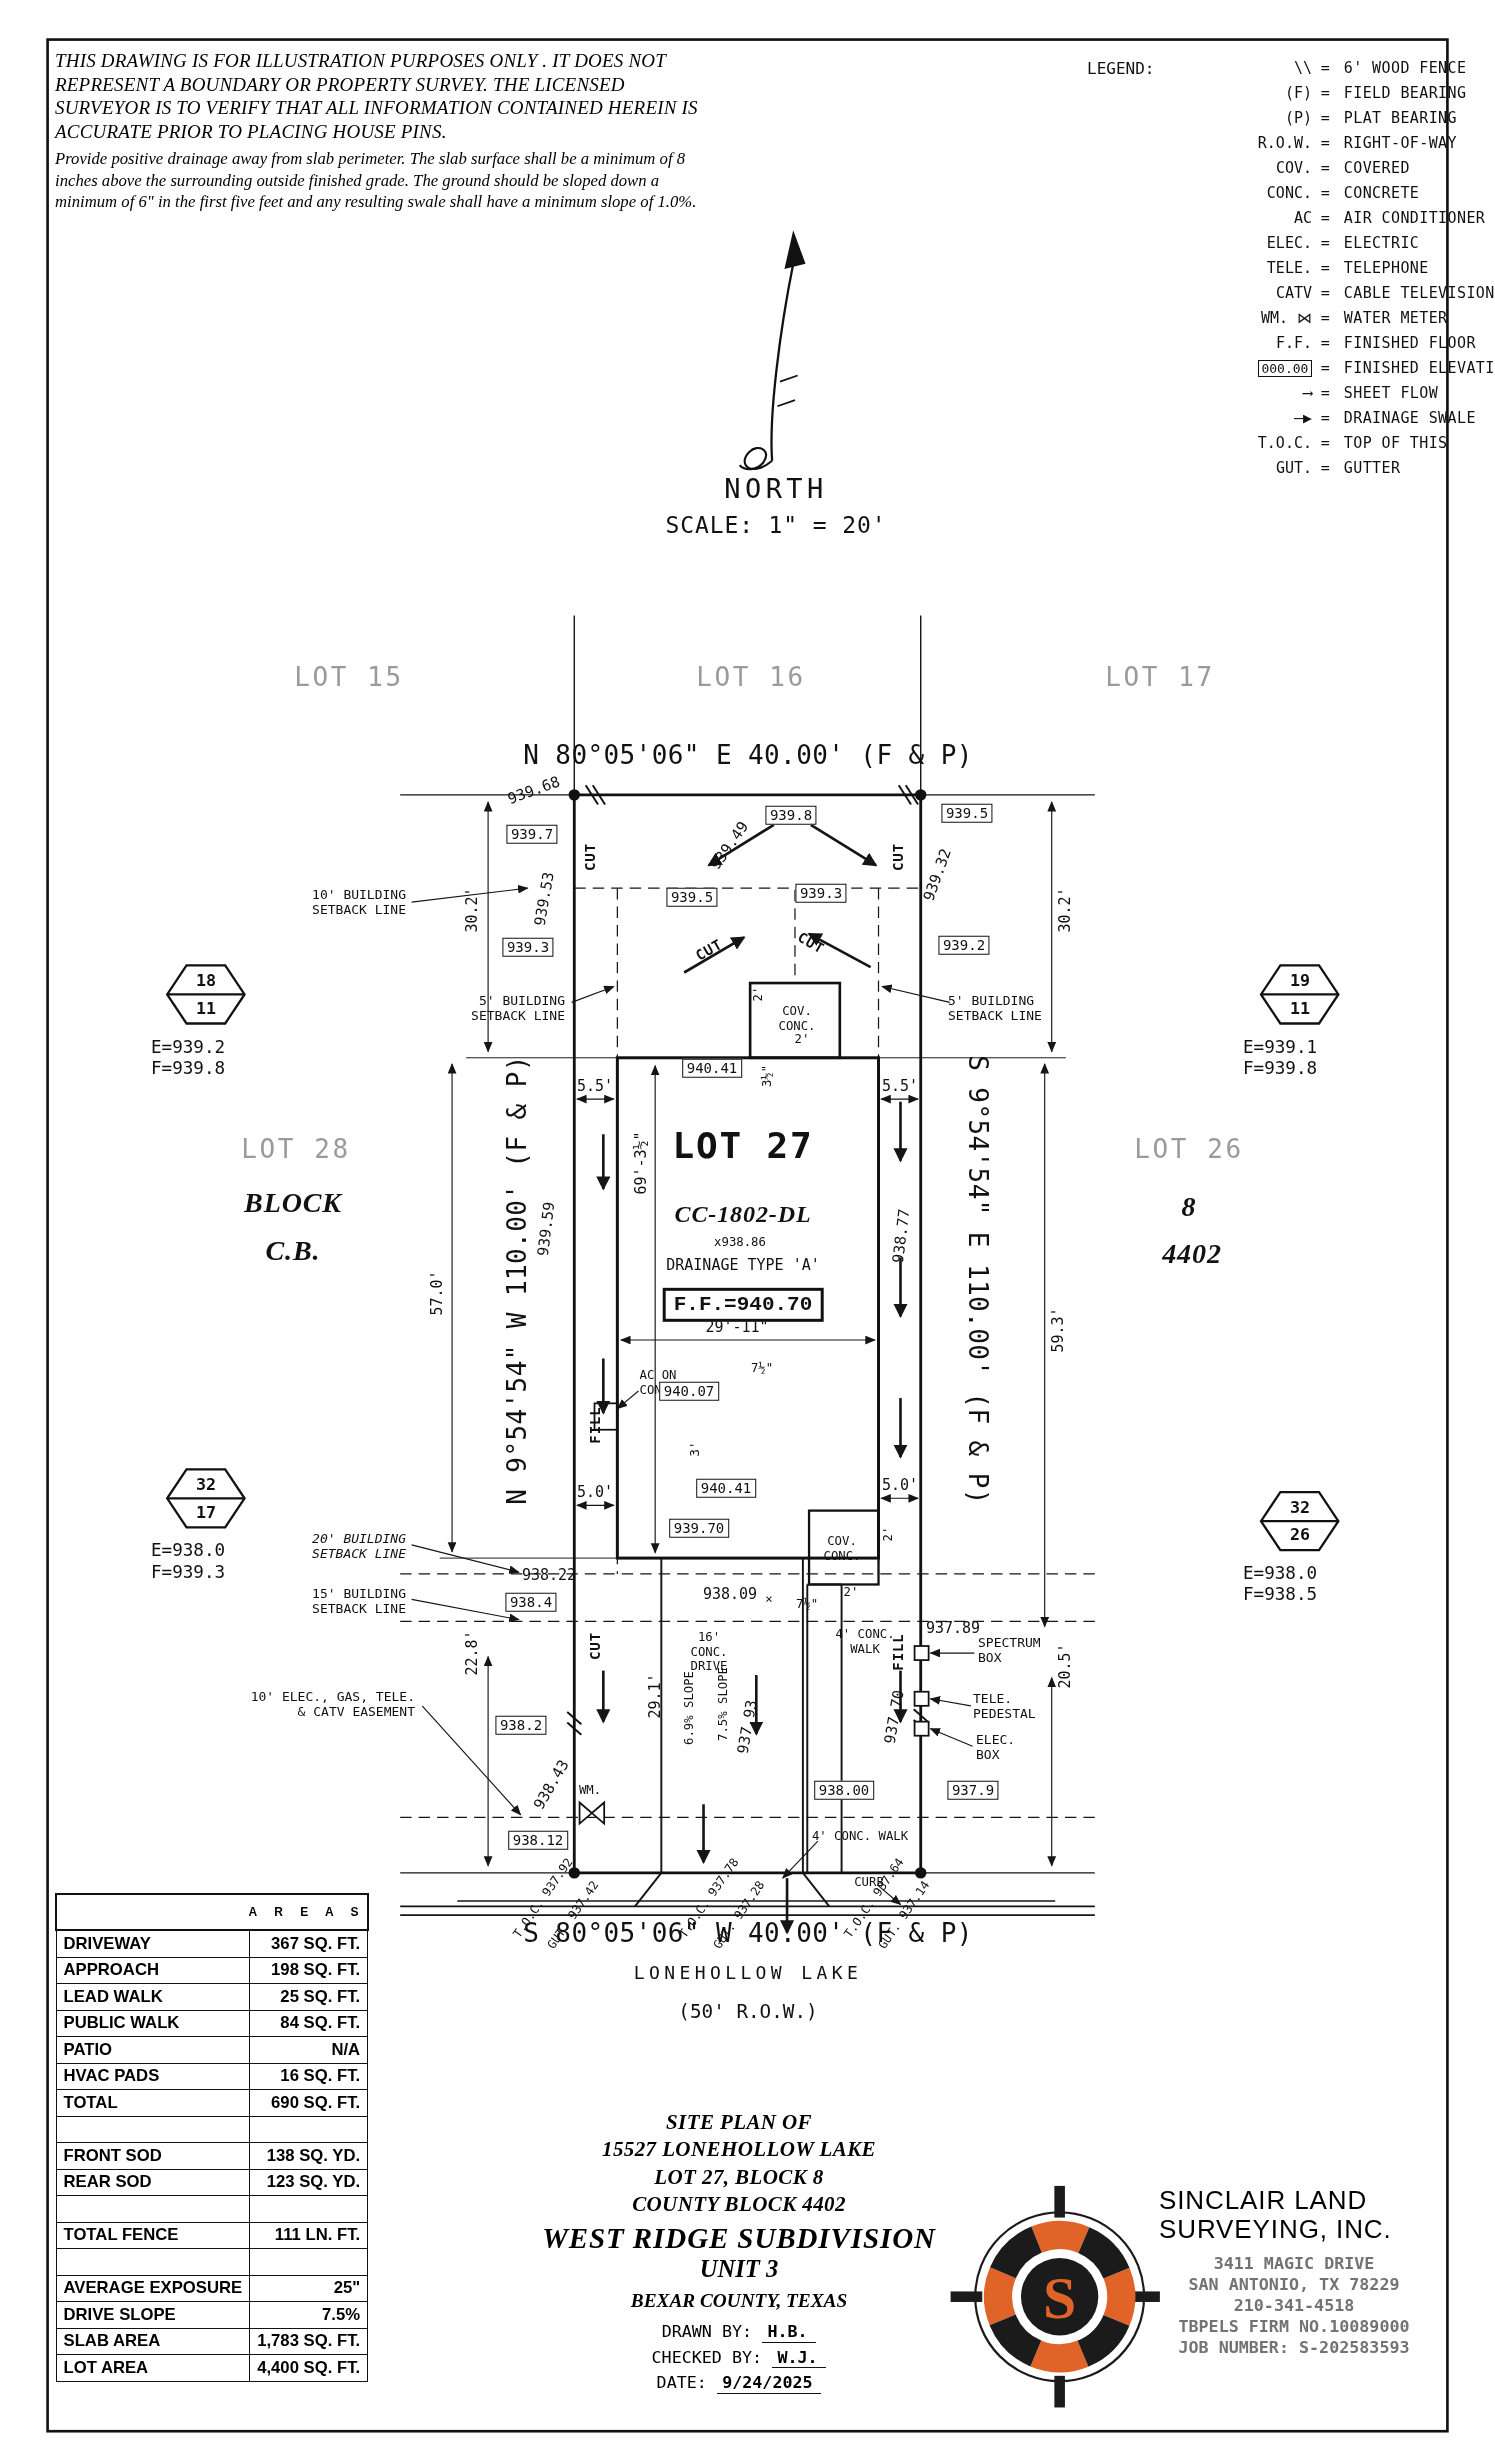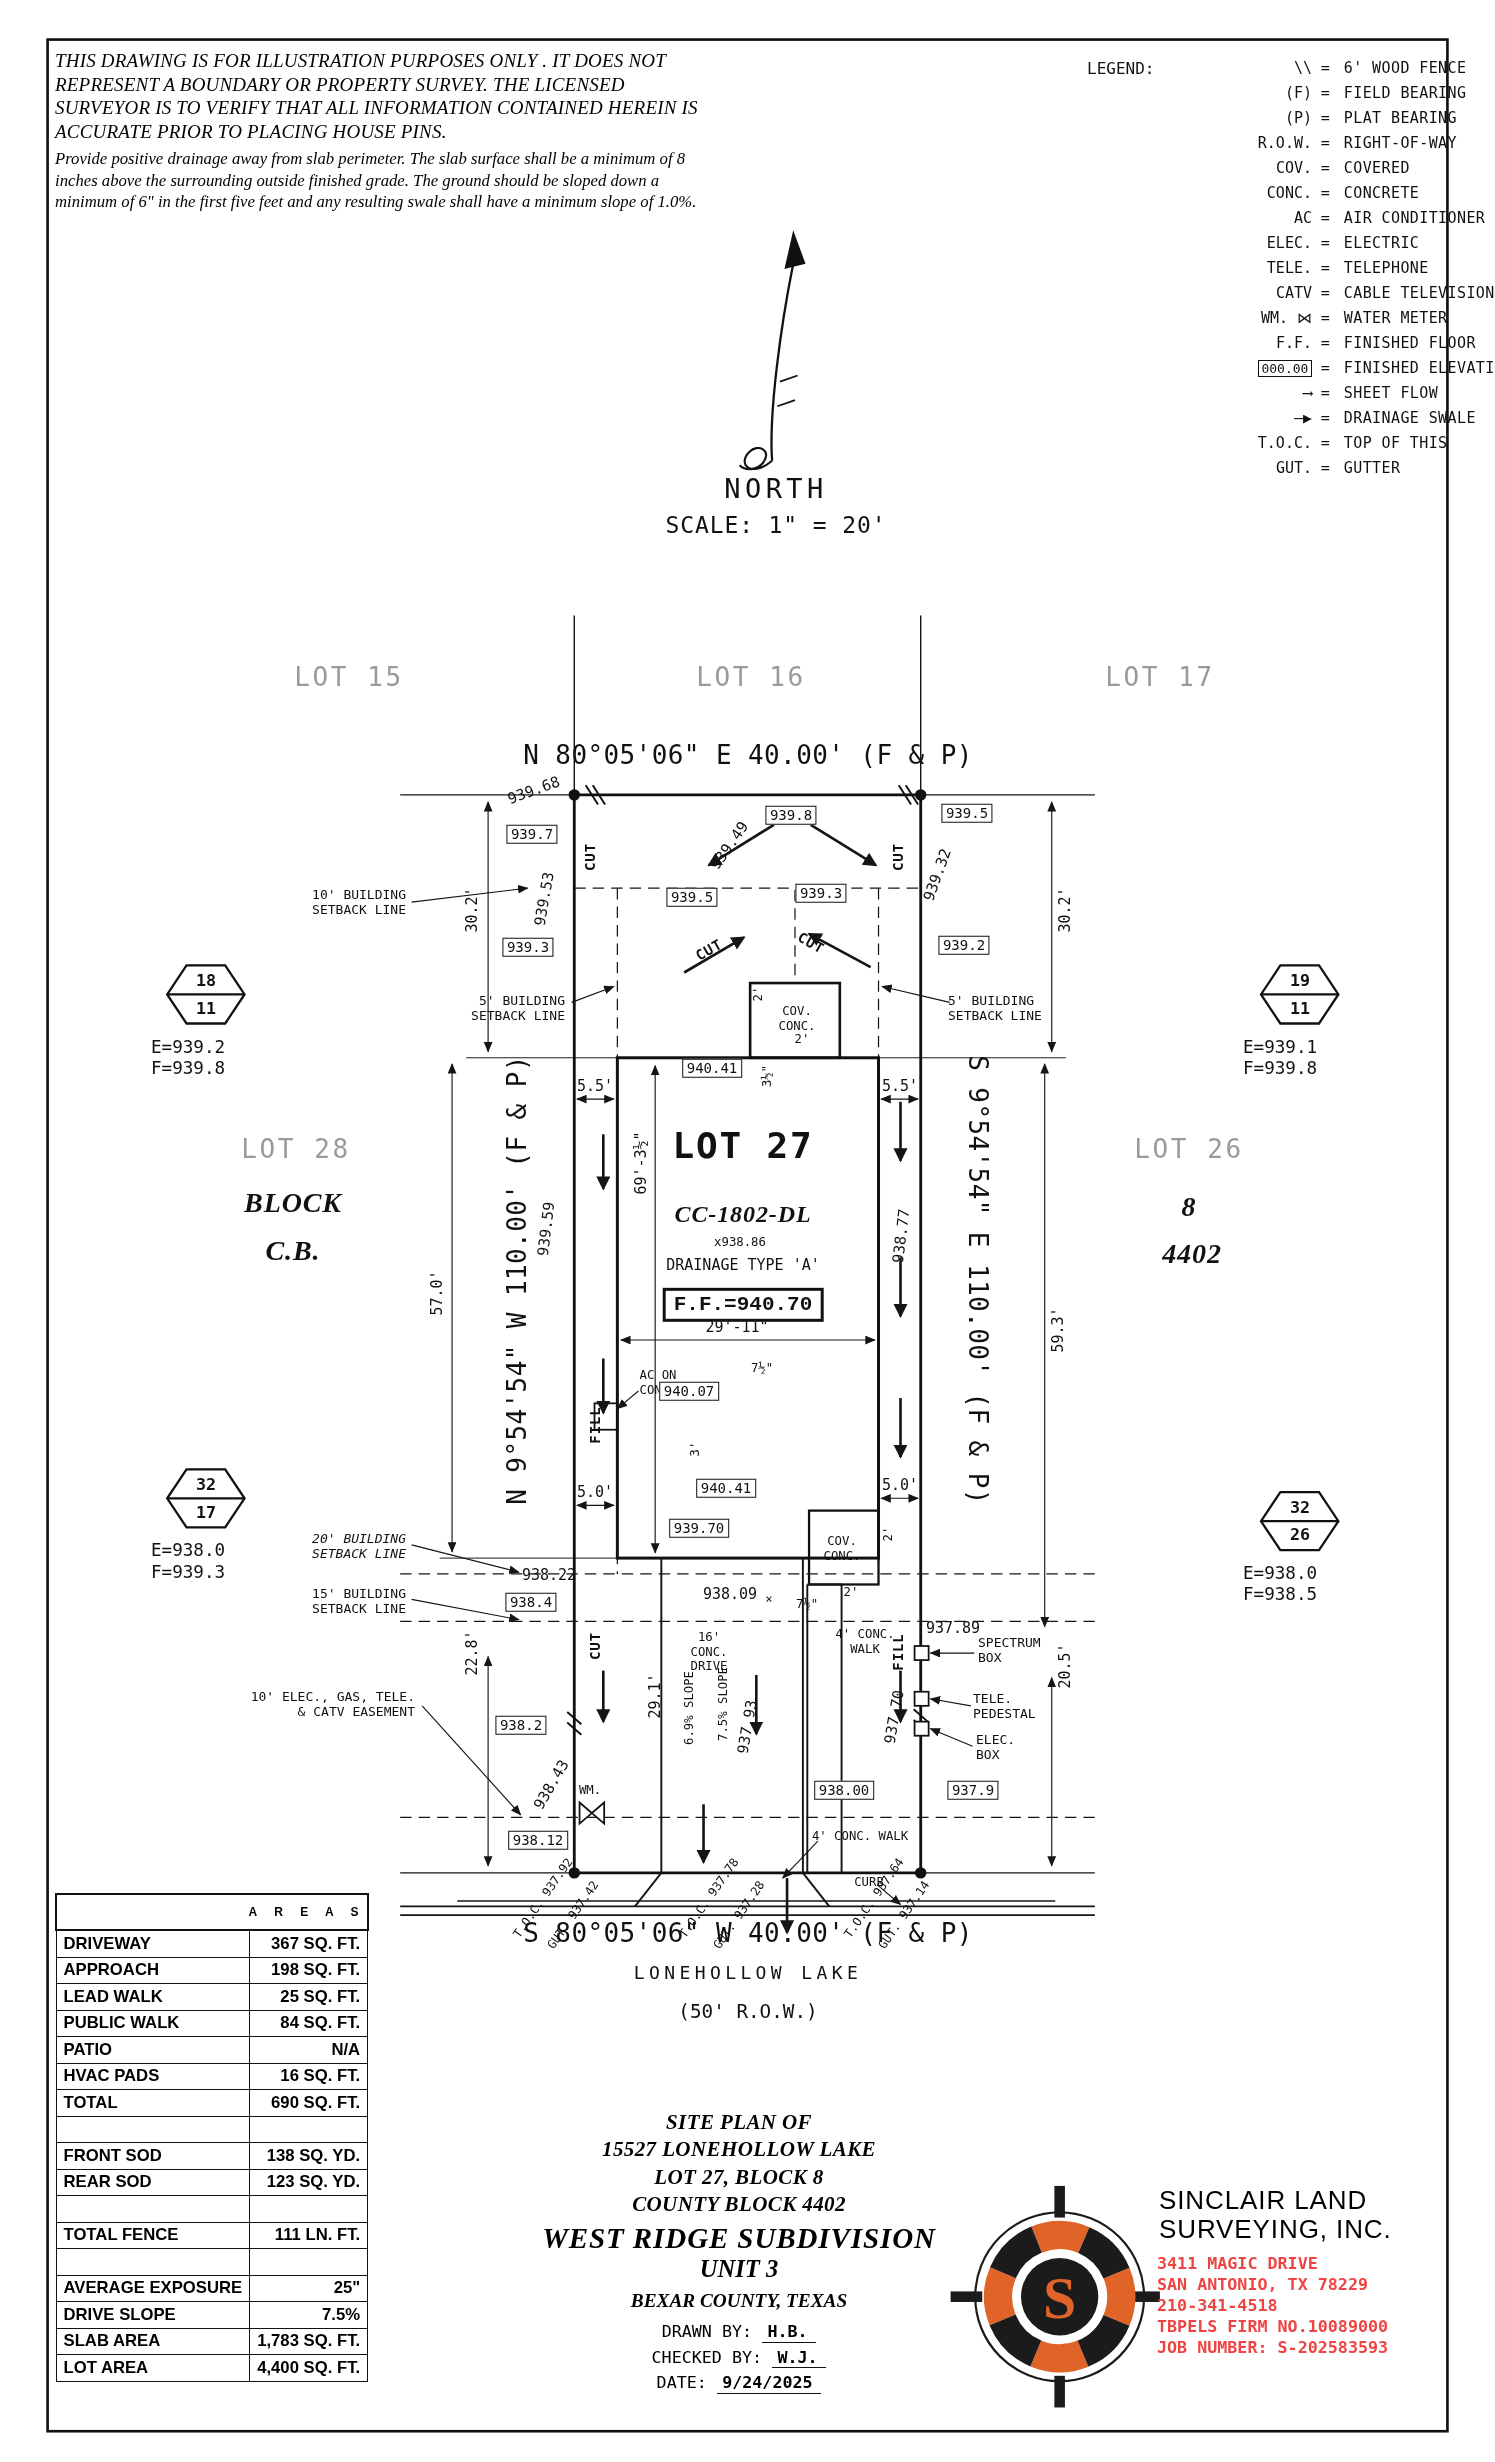--- a/index.html
+++ b/index.html
@@ -62,22 +62,22 @@
   .tb-sub{font-size:29px;letter-spacing:0.9px;margin-top:3.5px}
   .tb-unit{font-size:24.6px}
   .tb-county{font-size:19.3px;margin-top:7px}
   .tb-meta{font-family:"DejaVu Sans Mono",monospace;font-style:normal;font-weight:normal;
            font-size:16.7px;margin-top:7px;line-height:1.55}
   .tb-meta .val{border-bottom:1.8px solid #111;padding:0 8.8px 0.9px 5.3px;font-weight:bold}
 
   
   .company-name{position:absolute;left:1159px;top:2186px;z-index:3;color:#000;
                 font-family:"Liberation Sans",sans-serif;font-size:26px;letter-spacing:0.9px;line-height:1.12}
-  .company-addr{position:absolute;left:1157px;top:2253px;width:274px;text-align:left;z-index:3;
-                font-family:"DejaVu Sans Mono",monospace;font-size:16.7px;font-weight:bold;line-height:1.25;color:#ef4444}
+  .company-addr{position:absolute;left:1157px;top:2253px;width:274px;text-align:center;z-index:3;
+                font-family:"DejaVu Sans Mono",monospace;font-size:16.7px;font-weight:bold;line-height:1.25;color:#737373}
 </style>
 </head>
 <body>
 
 <div id="sheet">
 
   <svg id="plat-svg" width="1495" height="2462" viewBox="0 0 1700 2800">
     <defs>
       <marker id="mD" markerUnits="userSpaceOnUse" markerWidth="14" markerHeight="12" refX="11" refY="5" orient="auto-start-reverse">
         <path d="M0,0 L12,5 L0,10 Z" fill="#151515"></path>

